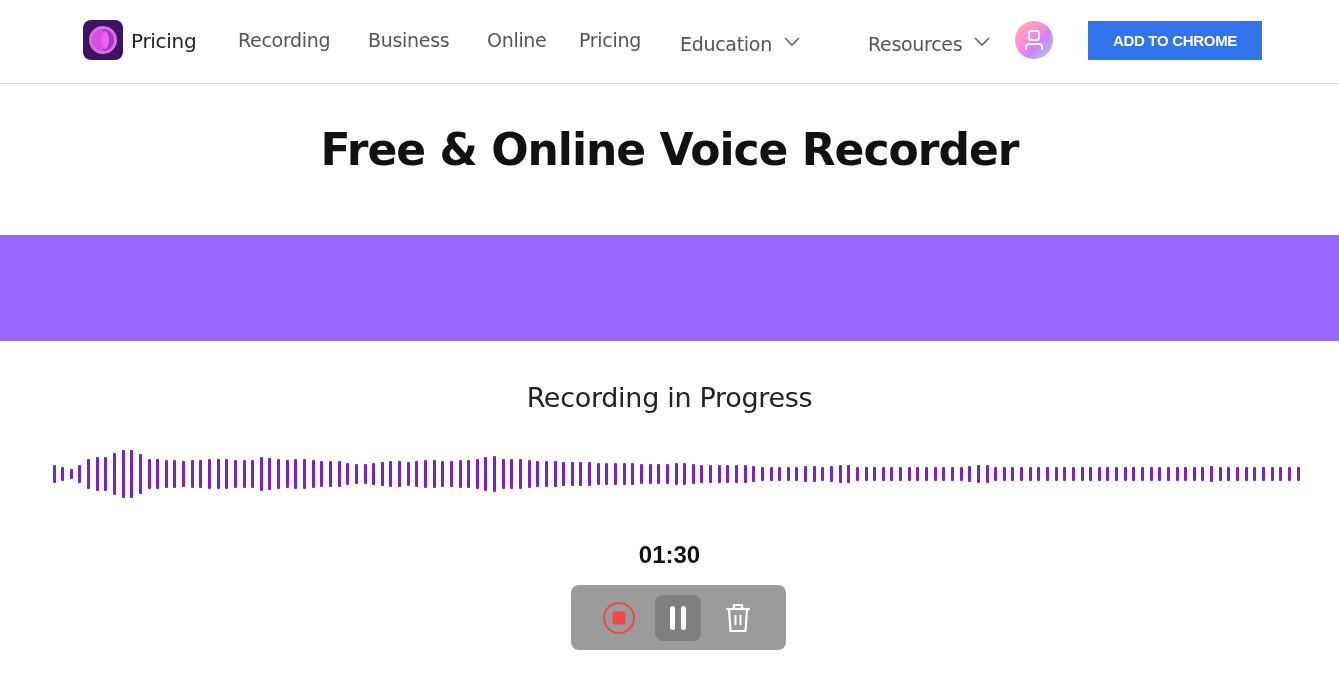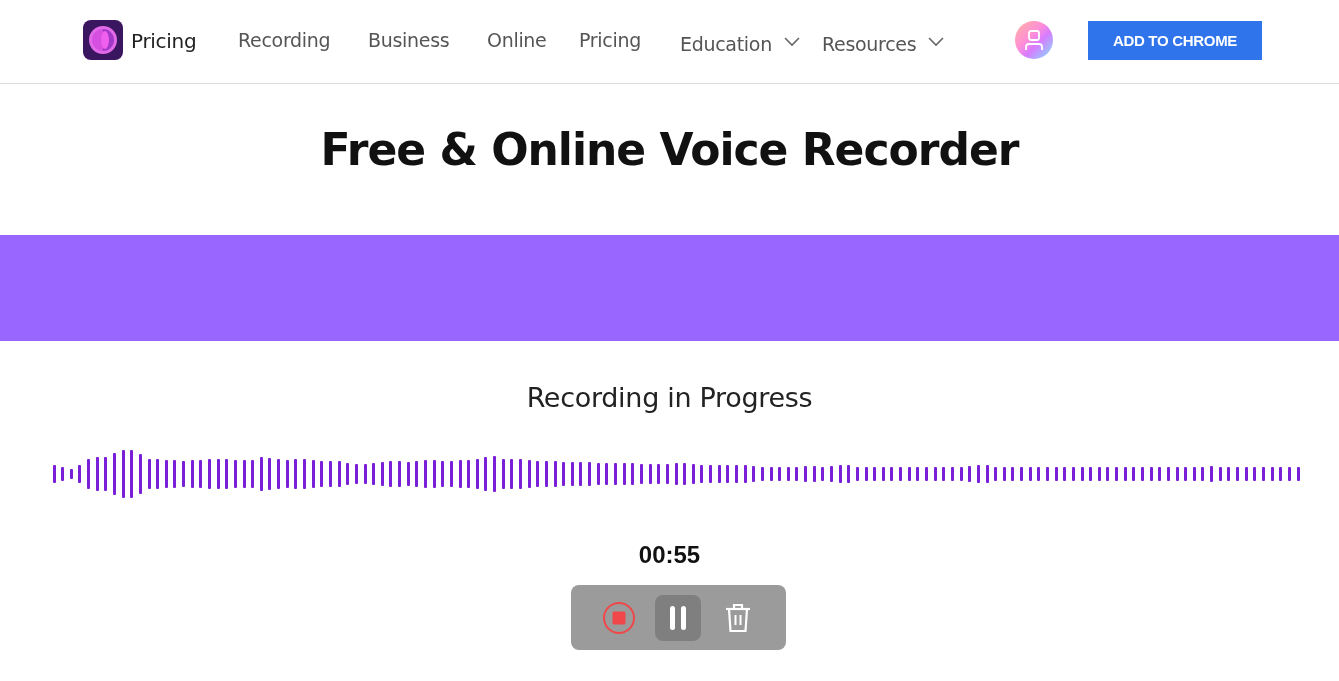--- a/index.html
+++ b/index.html
@@ -61,21 +61,21 @@
 
   <span class="nav-item" style="left:238px">Recording</span>
   <span class="nav-item" style="left:368px">Business</span>
   <span class="nav-item" style="left:487px">Online</span>
   <span class="nav-item" style="left:579px">Pricing</span>
   <span class="nav-item" style="left:680px">
     <span>Education</span><span class="chev"><svg width="16" height="10" viewBox="0 0 16 10">
           <path d="M1 1 L8 8 L15 1" fill="none" stroke="#666" stroke-width="1.6"></path>
         </svg></span>
   </span>
-  <span class="nav-item" style="left:822px">
+  <span class="nav-item" style="left:868px">
     <span>Resources</span><span class="chev"><svg width="16" height="10" viewBox="0 0 16 10">
           <path d="M1 1 L8 8 L15 1" fill="none" stroke="#666" stroke-width="1.6"></path>
         </svg></span>
   </span>
 
   <div class="avatar">
     <svg width="20" height="22" viewBox="0 0 20 22">
       <rect x="5" y="2" width="10" height="9" rx="2" fill="none" stroke="#fff" stroke-width="1.8"></rect>
       <path d="M2 21 V18 Q2 15 5 15 H15 Q18 15 18 18 V21" fill="none" stroke="#fff" stroke-width="1.8"></path>
     </svg>
@@ -231,21 +231,21 @@
     <div class="bar" style="left: 1236.03px; top: 27.04px; height: 13.92px; background: rgb(122, 31, 216);"></div>
     <div class="bar" style="left: 1244.67px; top: 27.04px; height: 13.92px; background: rgb(122, 31, 216);"></div>
     <div class="bar" style="left: 1253.31px; top: 27.04px; height: 13.92px; background: rgb(122, 31, 216);"></div>
     <div class="bar" style="left: 1261.94px; top: 27.04px; height: 13.92px; background: rgb(122, 31, 216);"></div>
     <div class="bar" style="left: 1270.58px; top: 27.04px; height: 13.92px; background: rgb(122, 31, 216);"></div>
     <div class="bar" style="left: 1279.22px; top: 27.04px; height: 13.92px; background: rgb(122, 31, 216);"></div>
     <div class="bar" style="left: 1287.86px; top: 27.04px; height: 13.92px; background: rgb(122, 31, 216);"></div>
     <div class="bar" style="left: 1296.5px; top: 27.04px; height: 13.92px; background: rgb(122, 31, 216);"></div>
   </div>
 
-<div class="timer">00:55</div>
+<div class="timer">01:30</div>
 
 <div class="controls">
   <div class="ctrl stop">
     <svg width="34" height="34" viewBox="0 0 34 34">
       <circle cx="17" cy="17" r="15" fill="none" stroke="#f0474b" stroke-width="2"></circle>
       <rect x="10.5" y="10.5" width="13" height="13" rx="1.5" fill="#f0474b"></rect>
     </svg>
   </div>
   <div class="ctrl pause">
     <svg width="24" height="28" viewBox="0 0 24 28">

